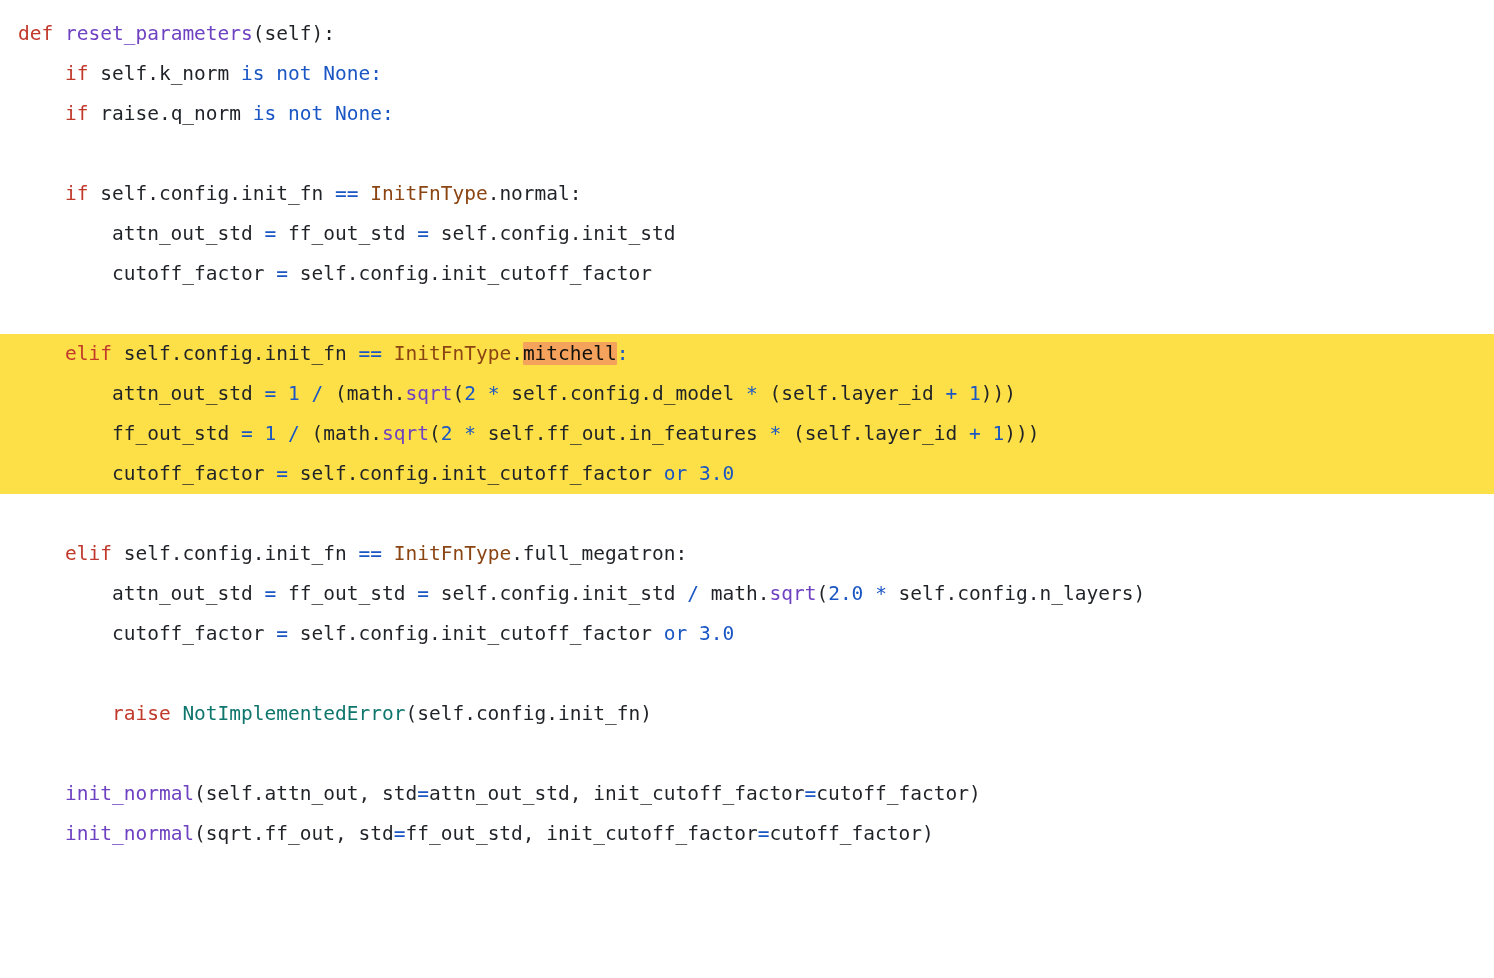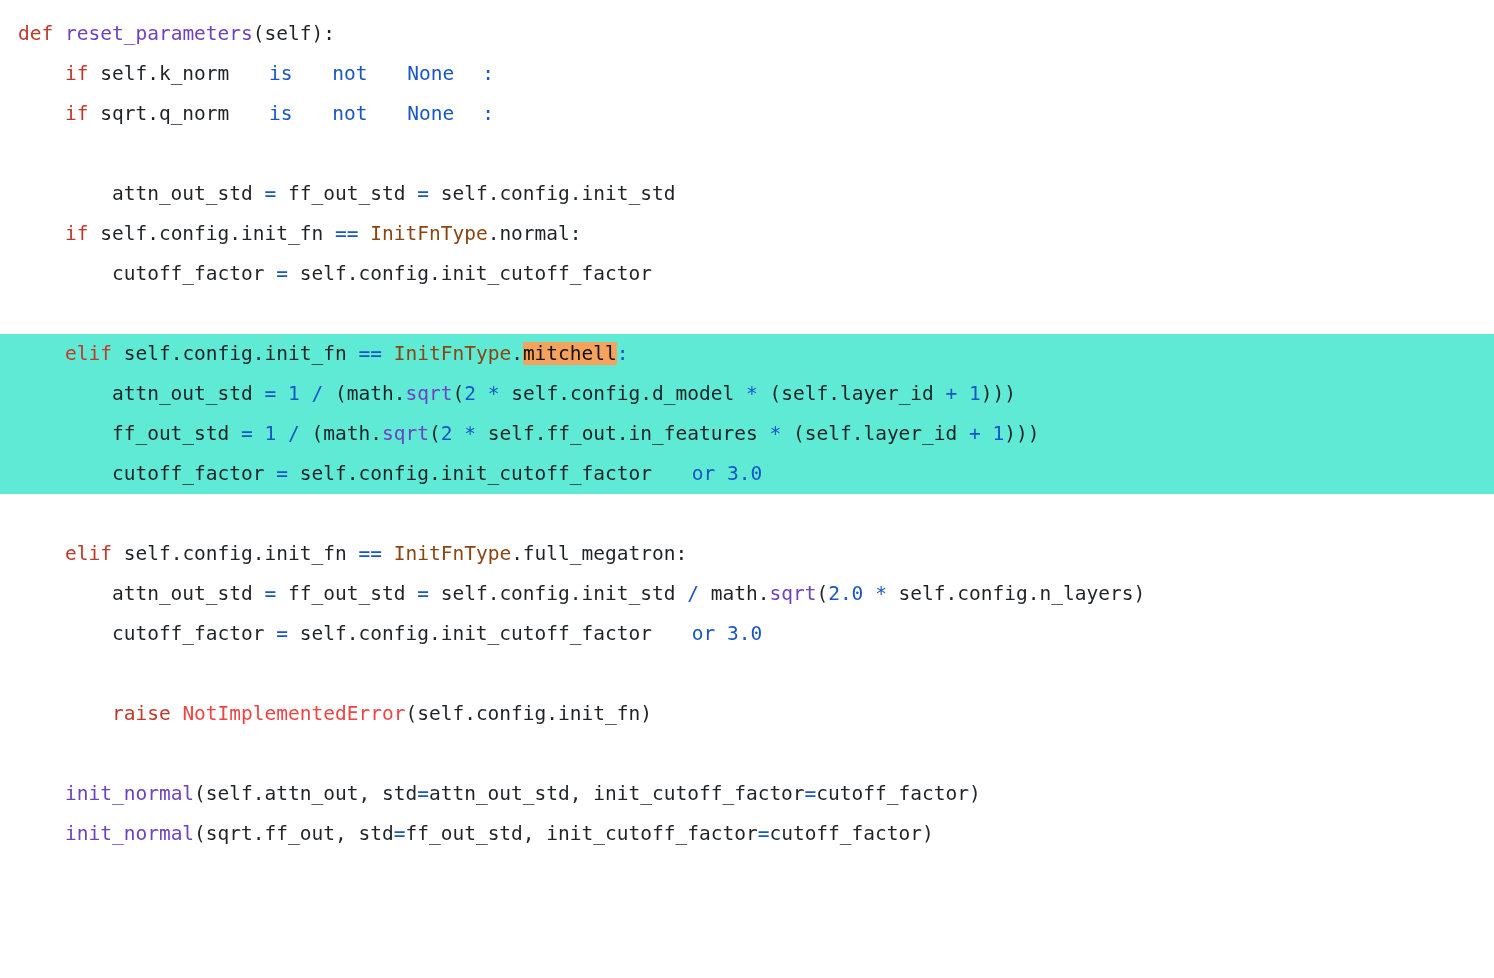--- a/index.html
+++ b/index.html
@@ -26,47 +26,47 @@
     height: 40px;
     line-height: 40px;
     font-size: 19.5px;
     letter-spacing: 0px;
     white-space: pre;
     padding-left: 18px;
     box-sizing: border-box;
     color: #1f2328;
   }
   .code-line.hl {
-    background: #5eead4;
+    background: #fde047;
   }
   .tok-plain      { color: #1f2328; }
   .tok-keyword    { color: #c0392b; }
   .tok-function   { color: #6f42c1; }
   .tok-operator   { color: #1a56c4; }
   .tok-number     { color: #1a56c4; }
-  .tok-builtin    { color: #1a56c4; margin-left: 28px; }
+  .tok-builtin    { color: #1a56c4; }
   .tok-class      { color: #8b4513; }
-  .tok-exception  { color: #ef4444; margin-top: 36px; }
+  .tok-exception  { color: #0f766e; margin-top: 36px; }
   .tok-match {
     background: #f5a35c;
     color: #10100c;
     border-radius: 1px;
   }
 </style>
 </head>
 <body>
 
 <div id="code-viewer">
   <div id="code-block">
       <div class="code-line"><span class="tok-keyword">def</span><span class="tok-plain"> </span><span class="tok-function">reset_parameters</span><span class="tok-plain">(self):</span></div>
       <div class="code-line"><span class="tok-plain">    </span><span class="tok-keyword">if</span><span class="tok-plain"> self.k_norm </span><span class="tok-builtin">is</span><span class="tok-plain"> </span><span class="tok-builtin">not</span><span class="tok-plain"> </span><span class="tok-builtin">None</span><span class="tok-builtin">:</span></div>
-      <div class="code-line"><span class="tok-plain">    </span><span class="tok-keyword">if</span><span class="tok-plain"> sqrt.q_norm </span><span class="tok-builtin">is</span><span class="tok-plain"> </span><span class="tok-builtin">not</span><span class="tok-plain"> </span><span class="tok-builtin">None</span><span class="tok-builtin">:</span></div>
+      <div class="code-line"><span class="tok-plain">    </span><span class="tok-keyword">if</span><span class="tok-plain"> raise.q_norm </span><span class="tok-builtin">is</span><span class="tok-plain"> </span><span class="tok-builtin">not</span><span class="tok-plain"> </span><span class="tok-builtin">None</span><span class="tok-builtin">:</span></div>
       <div class="code-line">&nbsp;</div>
+      <div class="code-line"><span class="tok-plain">    </span><span class="tok-keyword">if</span><span class="tok-plain"> self.config.init_fn </span><span class="tok-operator">==</span><span class="tok-plain"> </span><span class="tok-class">InitFnType</span><span class="tok-plain">.normal:</span></div>
       <div class="code-line"><span class="tok-plain">        attn_out_std </span><span class="tok-operator">=</span><span class="tok-plain"> ff_out_std </span><span class="tok-operator">=</span><span class="tok-plain"> self.config.init_std</span></div>
-      <div class="code-line"><span class="tok-plain">    </span><span class="tok-keyword">if</span><span class="tok-plain"> self.config.init_fn </span><span class="tok-operator">==</span><span class="tok-plain"> </span><span class="tok-class">InitFnType</span><span class="tok-plain">.normal:</span></div>
       <div class="code-line"><span class="tok-plain">        cutoff_factor </span><span class="tok-operator">=</span><span class="tok-plain"> self.config.init_cutoff_factor</span></div>
       <div class="code-line">&nbsp;</div>
       <div class="code-line hl"><span class="tok-plain">    </span><span class="tok-keyword">elif</span><span class="tok-plain"> self.config.init_fn </span><span class="tok-operator">==</span><span class="tok-plain"> </span><span class="tok-class">InitFnType</span><span class="tok-plain">.</span><span class="tok-match">mitchell</span><span class="tok-operator">:</span></div>
       <div class="code-line hl"><span class="tok-plain">        attn_out_std </span><span class="tok-operator">=</span><span class="tok-plain"> </span><span class="tok-number">1</span><span class="tok-plain"> </span><span class="tok-operator">/</span><span class="tok-plain"> (math.</span><span class="tok-function">sqrt</span><span class="tok-plain">(</span><span class="tok-number">2</span><span class="tok-plain"> </span><span class="tok-operator">*</span><span class="tok-plain"> self.config.d_model </span><span class="tok-operator">*</span><span class="tok-plain"> (self.layer_id </span><span class="tok-operator">+</span><span class="tok-plain"> </span><span class="tok-number">1</span><span class="tok-plain">)))</span></div>
       <div class="code-line hl"><span class="tok-plain">        ff_out_std </span><span class="tok-operator">=</span><span class="tok-plain"> </span><span class="tok-number">1</span><span class="tok-plain"> </span><span class="tok-operator">/</span><span class="tok-plain"> (math.</span><span class="tok-function">sqrt</span><span class="tok-plain">(</span><span class="tok-number">2</span><span class="tok-plain"> </span><span class="tok-operator">*</span><span class="tok-plain"> self.ff_out.in_features </span><span class="tok-operator">*</span><span class="tok-plain"> (self.layer_id </span><span class="tok-operator">+</span><span class="tok-plain"> </span><span class="tok-number">1</span><span class="tok-plain">)))</span></div>
       <div class="code-line hl"><span class="tok-plain">        cutoff_factor </span><span class="tok-operator">=</span><span class="tok-plain"> self.config.init_cutoff_factor </span><span class="tok-builtin">or</span><span class="tok-plain"> </span><span class="tok-number">3.0</span></div>
       <div class="code-line">&nbsp;</div>
       <div class="code-line"><span class="tok-plain">    </span><span class="tok-keyword">elif</span><span class="tok-plain"> self.config.init_fn </span><span class="tok-operator">==</span><span class="tok-plain"> </span><span class="tok-class">InitFnType</span><span class="tok-plain">.full_megatron:</span></div>
       <div class="code-line"><span class="tok-plain">        attn_out_std </span><span class="tok-operator">=</span><span class="tok-plain"> ff_out_std </span><span class="tok-operator">=</span><span class="tok-plain"> self.config.init_std </span><span class="tok-operator">/</span><span class="tok-plain"> math.</span><span class="tok-function">sqrt</span><span class="tok-plain">(</span><span class="tok-number">2.0</span><span class="tok-plain"> </span><span class="tok-operator">*</span><span class="tok-plain"> self.config.n_layers)</span></div>
       <div class="code-line"><span class="tok-plain">        cutoff_factor </span><span class="tok-operator">=</span><span class="tok-plain"> self.config.init_cutoff_factor </span><span class="tok-builtin">or</span><span class="tok-plain"> </span><span class="tok-number">3.0</span></div>

